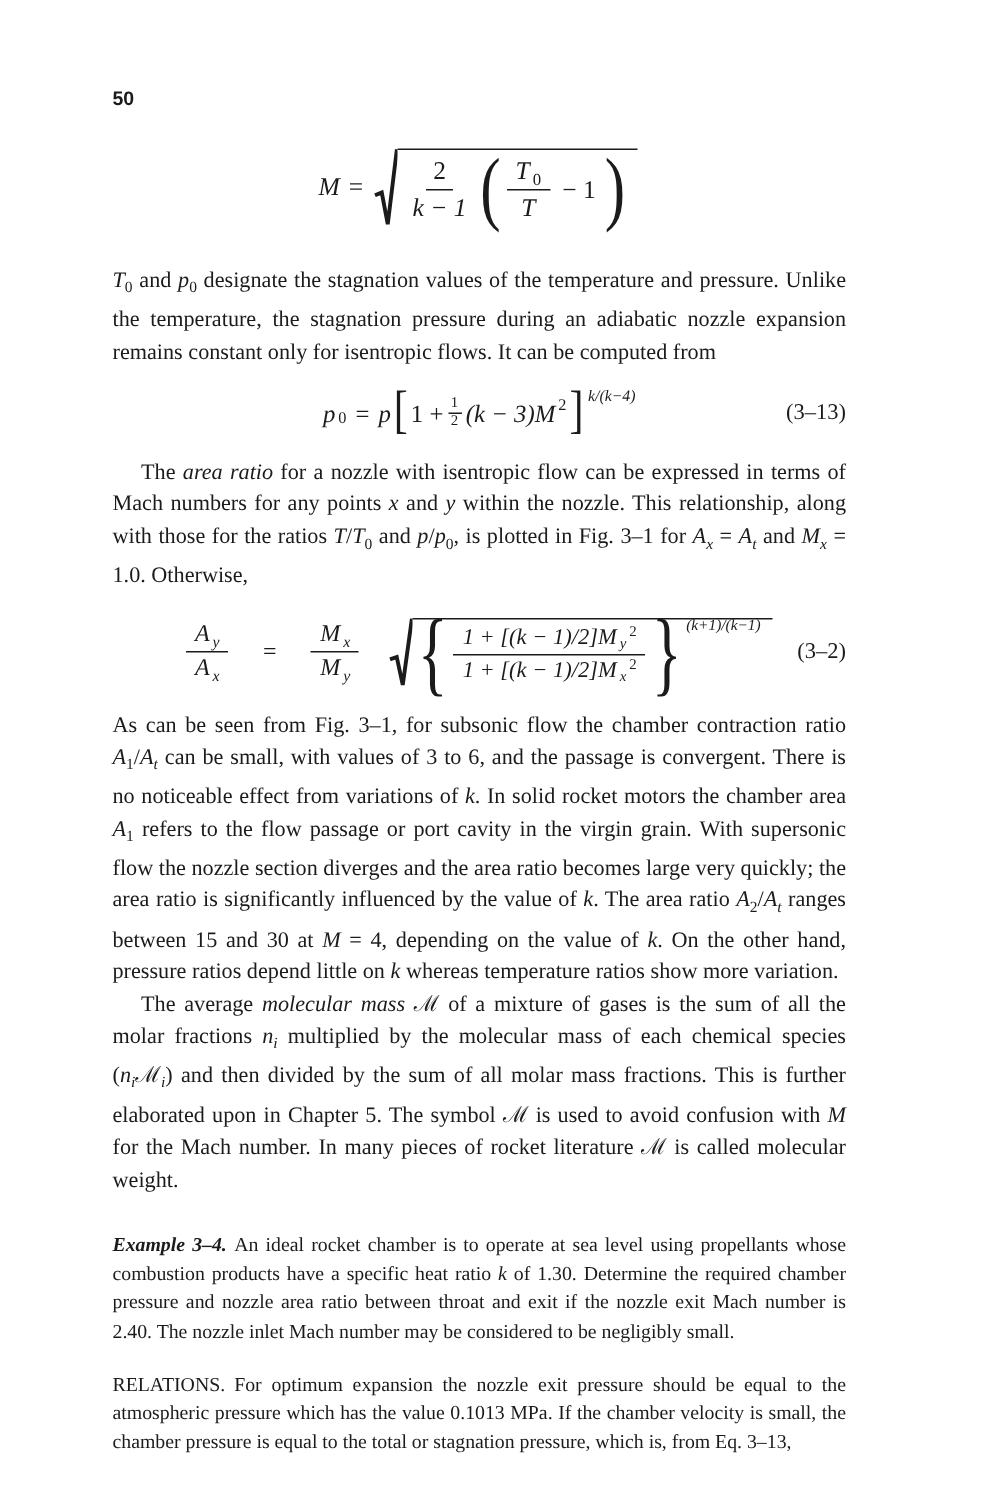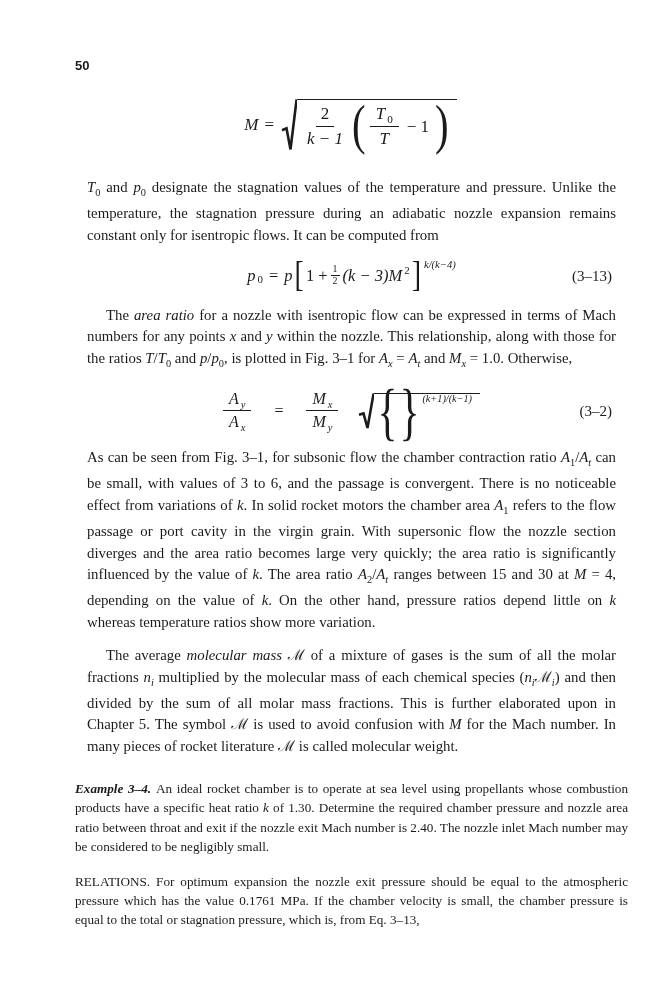--- a/index.html
+++ b/index.html
@@ -4,35 +4,35 @@
 <style>
   * { box-sizing: border-box; }
   html, body { margin: 0; padding: 0; }
   body {
     width: 660px; height: 992px;
     background: #ffffff;
     color: #1b1b1b;
     font-family: "Liberation Serif", serif;
     overflow: hidden;
   }
-  .page { padding: 58px 32px 0 75px; }
+  .page { padding: 58px 96px 0 75px; }
 
   
   .running-head {
     display: flex; align-items: baseline; gap: 16px;
     font-family: "Liberation Sans", sans-serif;
     margin-bottom: 26px;
   }
   .pagenum { font-weight: bold; font-size: 13px; }
   .headtitle { font-size: 10.8px; letter-spacing: 0.4px; }
 
   
   .para {
     font-size: 14.8px; line-height: 21.4px;
-    text-align: justify; margin: 12px; font-family: Liberation Serif, serif;
+    text-align: justify; margin: 0; font-family: Liberation Serif, serif;
   }
   .para.indent { text-indent: 19px; }
   .smallpara {
     font-size: 13.2px; line-height: 19.2px;
     text-align: justify; margin: 0;
   }
   .mt-ex { margin-top: 22px; }
   .mt-sol { margin-top: 16px; }
   sub { font-size: 70%; }
   .ex-label { font-weight: bold; font-style: italic; margin-right: 5px; }
@@ -78,21 +78,21 @@
     display: inline-flex; align-items: center;
     border-top: 1.4px solid #1b1b1b;
     padding: 4px 7px 2px 2px;
   }
 
   .bigp  { font-style: normal; font-size: 2.4em; line-height: 0.8; transform: scaleY(1.35); }
   .medb  { font-style: normal; font-size: 1.7em; line-height: 0.8; transform: scaleY(1.25); }
   .bigb  { font-style: normal; font-size: 2.6em; line-height: 0.7; transform: scaleY(1.5); }
 
   .eqnum {
-    position: absolute; right: 16px; top: 50%; transform: translateY(-50%);
+    position: absolute; right: 0; top: 50%; transform: translateY(-50%);
     font-size: 15px;
   }
 </style>
 </head>
 <body>
 
 <div class="page">
 
   <header class="running-head">
     <span class="pagenum">50</span>
@@ -157,33 +157,37 @@
       <span class="frac">
         <span class="num"><span class="v">M</span><span class="sb v">x</span></span>
         <span class="den"><span class="v">M</span><span class="sb v">y</span></span>
       </span>
       <span class="sqrt">
         <svg class="radsvg" viewBox="0 0 16 100" preserveAspectRatio="none">
           <path d="M1 60 L5.5 56.5 L9.5 97 L15.6 1" fill="none" stroke="#1b1b1b" stroke-width="2.6" vector-effect="non-scaling-stroke"></path>
         </svg>
         <span class="sqrt-body">
           <span class="bigb">{</span>
+          <span class="frac inner">
+            <span class="num"><span class="v">1 + [(k − 1)/2]M</span><span class="sb v">y</span><span class="sp">2</span></span>
+            <span class="den"><span class="v">1 + [(k − 1)/2]M</span><span class="sb v">x</span><span class="sp">2</span></span>
+          </span>
           <span class="bigb">}</span>
           <span class="exp v">(k+1)/(k−1)</span>
         </span>
       </span>
     </span>
     <span class="eqnum">(3–2)</span>
   </div>
 
   <p class="para">As can be seen from Fig. 3–1, for subsonic flow the chamber contraction ratio <i>A</i><sub>1</sub>/<i>A<sub>t</sub></i> can be small, with values of 3 to 6, and the passage is convergent. There is no noticeable effect from variations of <i>k</i>. In solid rocket motors the chamber area <i>A</i><sub>1</sub> refers to the flow passage or port cavity in the virgin grain. With supersonic flow the nozzle section diverges and the area ratio becomes large very quickly; the area ratio is significantly influenced by the value of <i>k</i>. The area ratio <i>A</i><sub>2</sub>/<i>A<sub>t</sub></i> ranges between 15 and 30 at <i>M</i> = 4, depending on the value of <i>k</i>. On the other hand, pressure ratios depend little on <i>k</i> whereas temperature ratios show more variation.</p>
 
   <p class="para indent">The average <i>molecular mass</i> ℳ of a mixture of gases is the sum of all the molar fractions <i>n<sub>i</sub></i> multiplied by the molecular mass of each chemical species (<i>n<sub>i</sub></i>ℳ<sub><i>i</i></sub>) and then divided by the sum of all molar mass fractions. This is further elaborated upon in Chapter 5. The symbol ℳ is used to avoid confusion with <i>M</i> for the Mach number. In many pieces of rocket literature ℳ is called molecular weight.</p>
 
   <p class="smallpara mt-ex">
     <span class="ex-label">Example 3–4.</span><span>An ideal rocket chamber is to operate at sea level using propellants whose combustion products have a specific heat ratio <i>k</i> of 1.30. Determine the required chamber pressure and nozzle area ratio between throat and exit if the nozzle exit Mach number is 2.40. The nozzle inlet Mach number may be considered to be negligibly small.</span>
   </p>
 
   <p class="smallpara mt-sol">
-    <span class="sol-label">RELATIONS.</span><span>For optimum expansion the nozzle exit pressure should be equal to the atmospheric pressure which has the value 0.1761 MPa. If the chamber velocity is small, the chamber pressure is equal to the total or stagnation pressure, which is, from Eq. 3–13,</span>
+    <span class="sol-label">RELATIONS.</span><span>For optimum expansion the nozzle exit pressure should be equal to the atmospheric pressure which has the value 0.1013 MPa. If the chamber velocity is small, the chamber pressure is equal to the total or stagnation pressure, which is, from Eq. 3–13,</span>
   </p>
 
 </div>
 
 </body></html>

